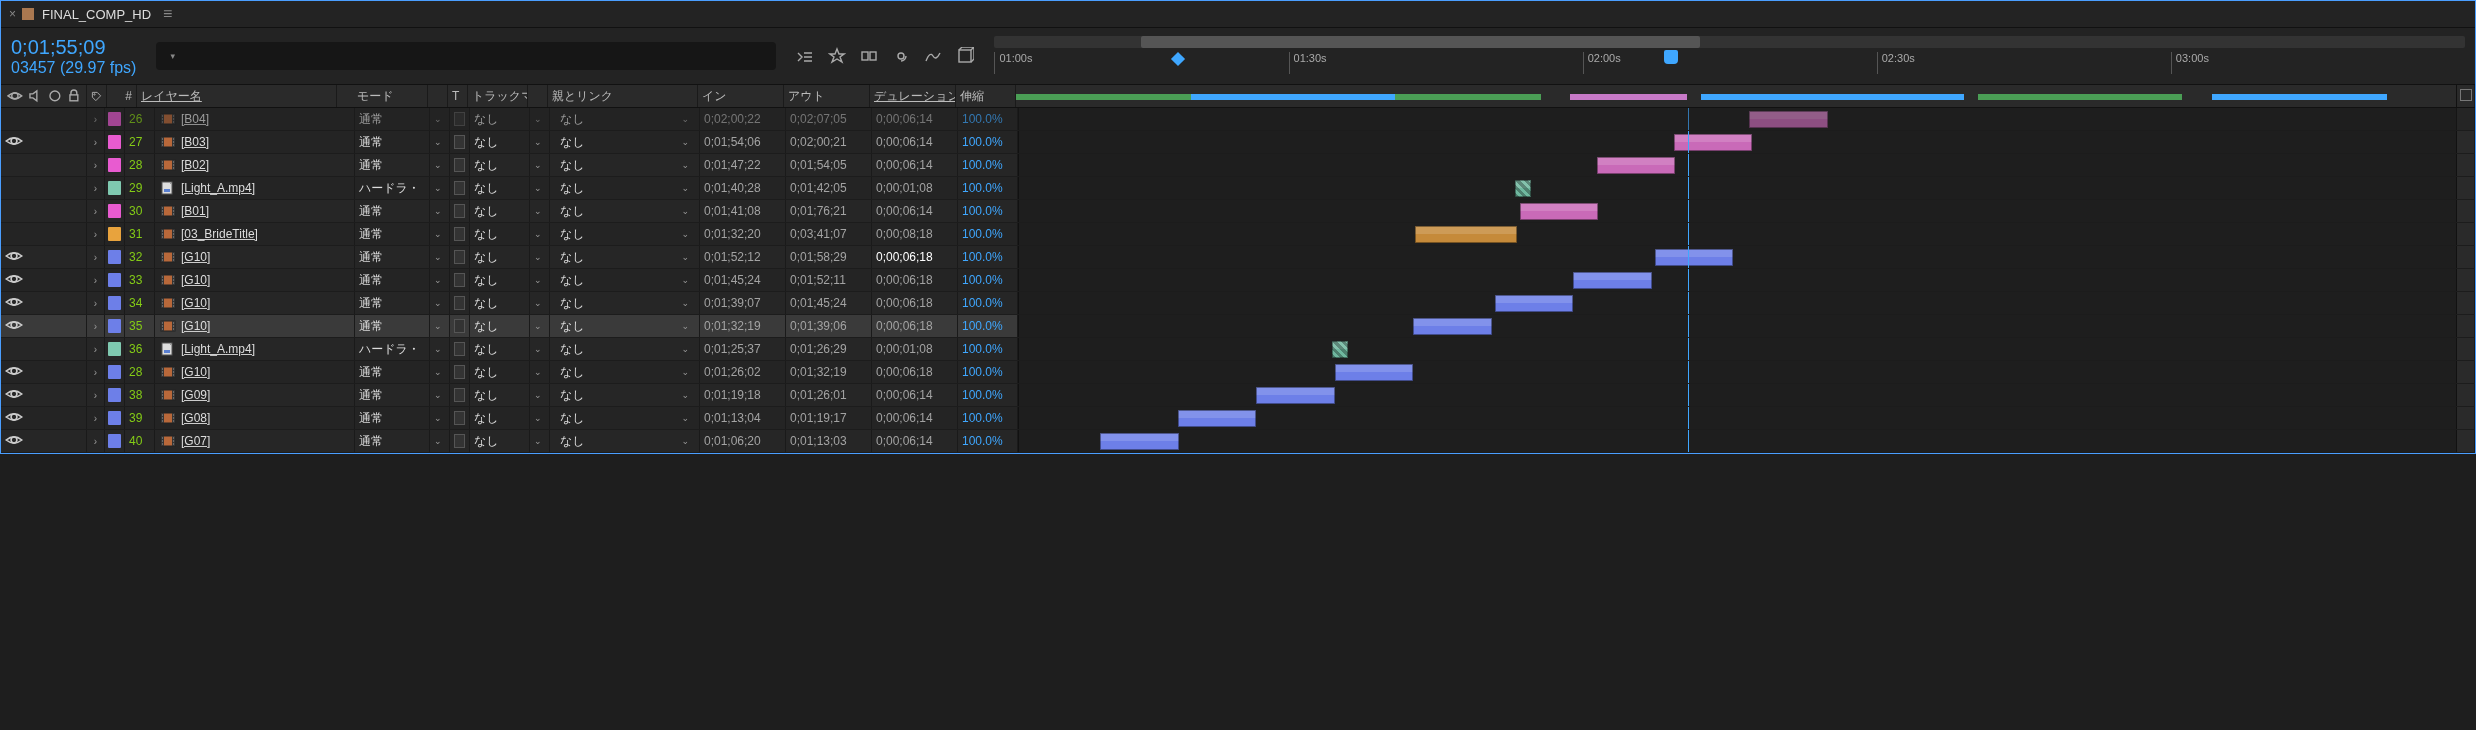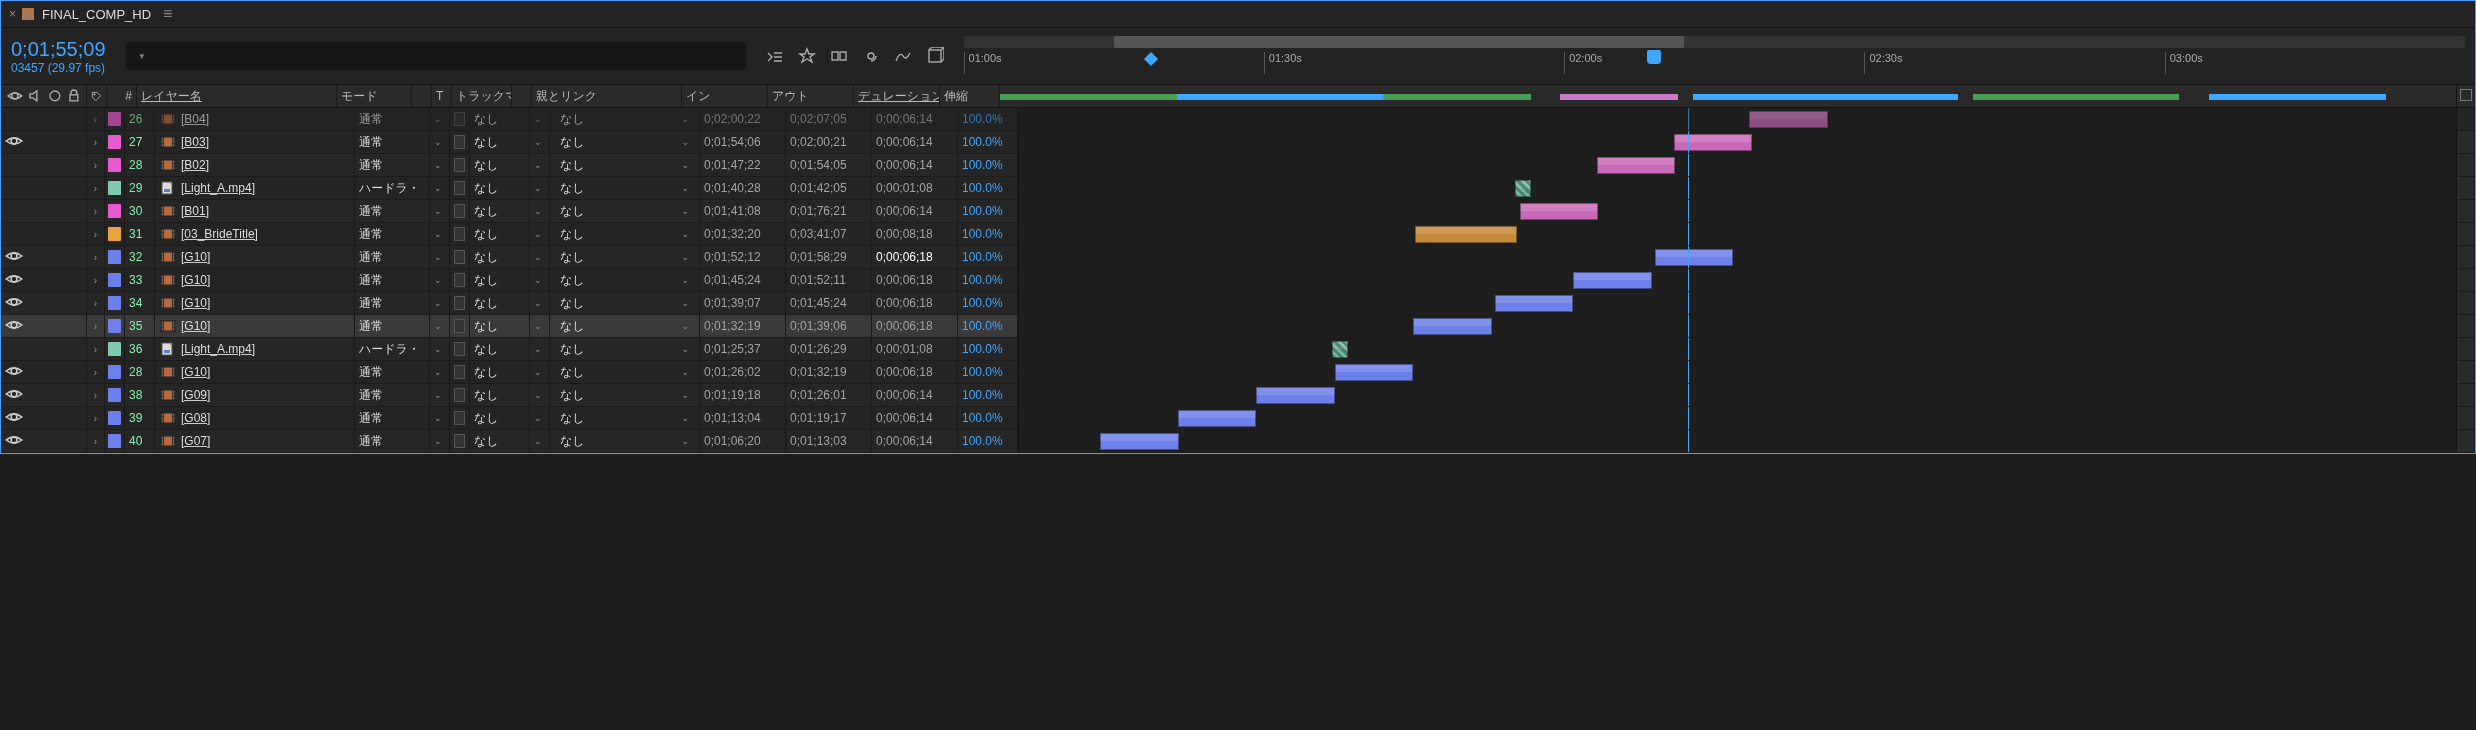--- a/index.html
+++ b/index.html
@@ -6,60 +6,60 @@
 body { background: #1e1e1e; color: #ccc; font-size: 12px; overflow: hidden; width: 2476px; }
 .panel { border: 1px solid #4a9eff; background: #1e1e1e; }
 .tab-bar { display: flex; align-items: center; padding: 4px 8px; background: #232323; border-bottom: 1px solid #111; }
 .tab-close { color: #888; margin-right: 6px; cursor: pointer; }
 .tab-icon { width: 12px; height: 12px; background: #aa7850; margin-right: 8px; }
 .tab-title { color: #ddd; font-size: 13px; }
 .tab-menu { margin-left: 12px; color: #888; font-size: 16px; }
 .header-row { display: flex; align-items: center; padding: 6px 10px; background: #232323; }
 .timecode-block { margin-right: 20px; }
 .timecode { color: #3fa7ff; font-size: 20px; font-weight: 500; }
-.timecode-sub { color: #3fa7ff; font-size: 12px; }
+.timecode-sub { color: #3fa7ff; font-size: 16px; }
 .search-box { flex: 0 0 620px; display: flex; align-items: center; background: #161616; border-radius: 4px; padding: 6px 10px; margin-right: 20px; }
 .search-icon { color: #888; font-size: 14px; }
 .search-dd { color: #888; font-size: 9px; margin-left: 4px; }
 .tool-icons { display: flex; gap: 14px; margin-left: auto; margin-right: 20px; }
 .tool-icon { color: #aaa; width: 18px; height: 18px; display: flex; align-items: center; justify-content: center; }
 .tool-icon svg { width: 18px; height: 18px; }
 .ruler-area { flex: 1; position: relative; height: 44px; }
 .ruler-scroll { position: absolute; top: 2px; left: 0; right: 0; height: 12px; background: #333; border-radius: 2px; }
 .ruler-thumb { position: absolute; top: 0; height: 12px; background: #555; border-radius: 2px; }
 .ruler-ticks { position: absolute; top: 18px; left: 0; right: 0; height: 22px; display: flex; }
 .ruler-tick { flex: 1; border-left: 1px solid #555; color: #aaa; font-size: 11px; padding-left: 4px; position: relative; }
 .playhead-top { position: absolute; top: 16px; width: 14px; height: 14px; background: #3fa7ff; border-radius: 2px 2px 4px 4px; transform: translateX(-7px); }
 .marker-diamond { position: absolute; top: 20px; width: 10px; height: 10px; background: #3fa7ff; transform: translateX(-5px) rotate(45deg); }
 .columns-header { display: flex; background: #2a2a2a; border-top: 1px solid #111; border-bottom: 1px solid #111; height: 24px; align-items: center; color: #bbb; font-size: 12px; }
 .col { border-right: 1px solid #1a1a1a; padding: 0 4px; overflow: hidden; white-space: nowrap; display: flex; align-items: center; height: 100%; }
 .col-toggles { width: 86px; display: flex; gap: 4px; padding-left: 6px; }
 .tgl-icon { width: 16px; height: 16px; color: #aaa; display:flex; align-items:center; justify-content:center;}
 .col-num { width: 30px; justify-content: flex-end; }
 .col-name { width: 200px; text-decoration: underline; }
-.col-mode { width: 75px; }
+.col-mode { width: 75px; margin-left: 16px; }
 .col-mode-dd { width: 20px; }
 .col-t { width: 20px; }
 .col-trk { width: 60px; }
 .col-trk-dd { width: 20px; }
 .col-parent { width: 150px; }
 .col-in { width: 86px; }
 .col-out { width: 86px; }
 .col-dur { width: 86px; text-decoration: underline; }
 .col-stretch { width: 60px; }
 .col-timeline { flex: 1; position: relative; padding: 0; }
 .rows { }
 .row { display: flex; height: 23px; align-items: center; border-bottom: 1px solid #1c1c1c; background: #262626; }
 .row:nth-child(even) { background: #242424; }
 .row.selected { background: #3a3a3a; }
 .eye { width: 18px; color: #ccc; text-align: center; }
 .toggle-cell { width: 86px; display: flex; padding-left: 4px; gap: 2px; align-items: center; }
 .twirl { width: 14px; color: #999; font-size: 10px; text-align: center; }
 .label-swatch { width: 14px; height: 14px; border-radius: 1px; margin: 0 3px; }
-.num { width: 30px; text-align: right; color: #86efac; padding-right: 4px; }
+.num { width: 30px; text-align: right; color: #84cc16; padding-right: 4px; }
 .type-icon { width: 18px; height: 16px; margin-right: 4px; display:flex; align-items:center; justify-content:center; }
 .type-icon svg { width:16px; height:16px; }
 .lname { flex: 1; color: #ddd; overflow:hidden; text-overflow: ellipsis; }
 .mode-cell { width: 75px; color: #ddd; padding-left: 4px; }
 .dd { width: 20px; color: #999; font-size: 9px; text-align: center; }
 .t-cell { width: 20px; }
 .t-box { width: 14px; height: 14px; background: #333; border: 1px solid #555; }
 .trk-cell { width: 60px; color: #ddd; padding-left: 4px; }
 .parent-cell { width: 150px; display: flex; align-items: center; gap: 6px; padding-left: 4px; }
 .parent-val { color: #ddd; }

